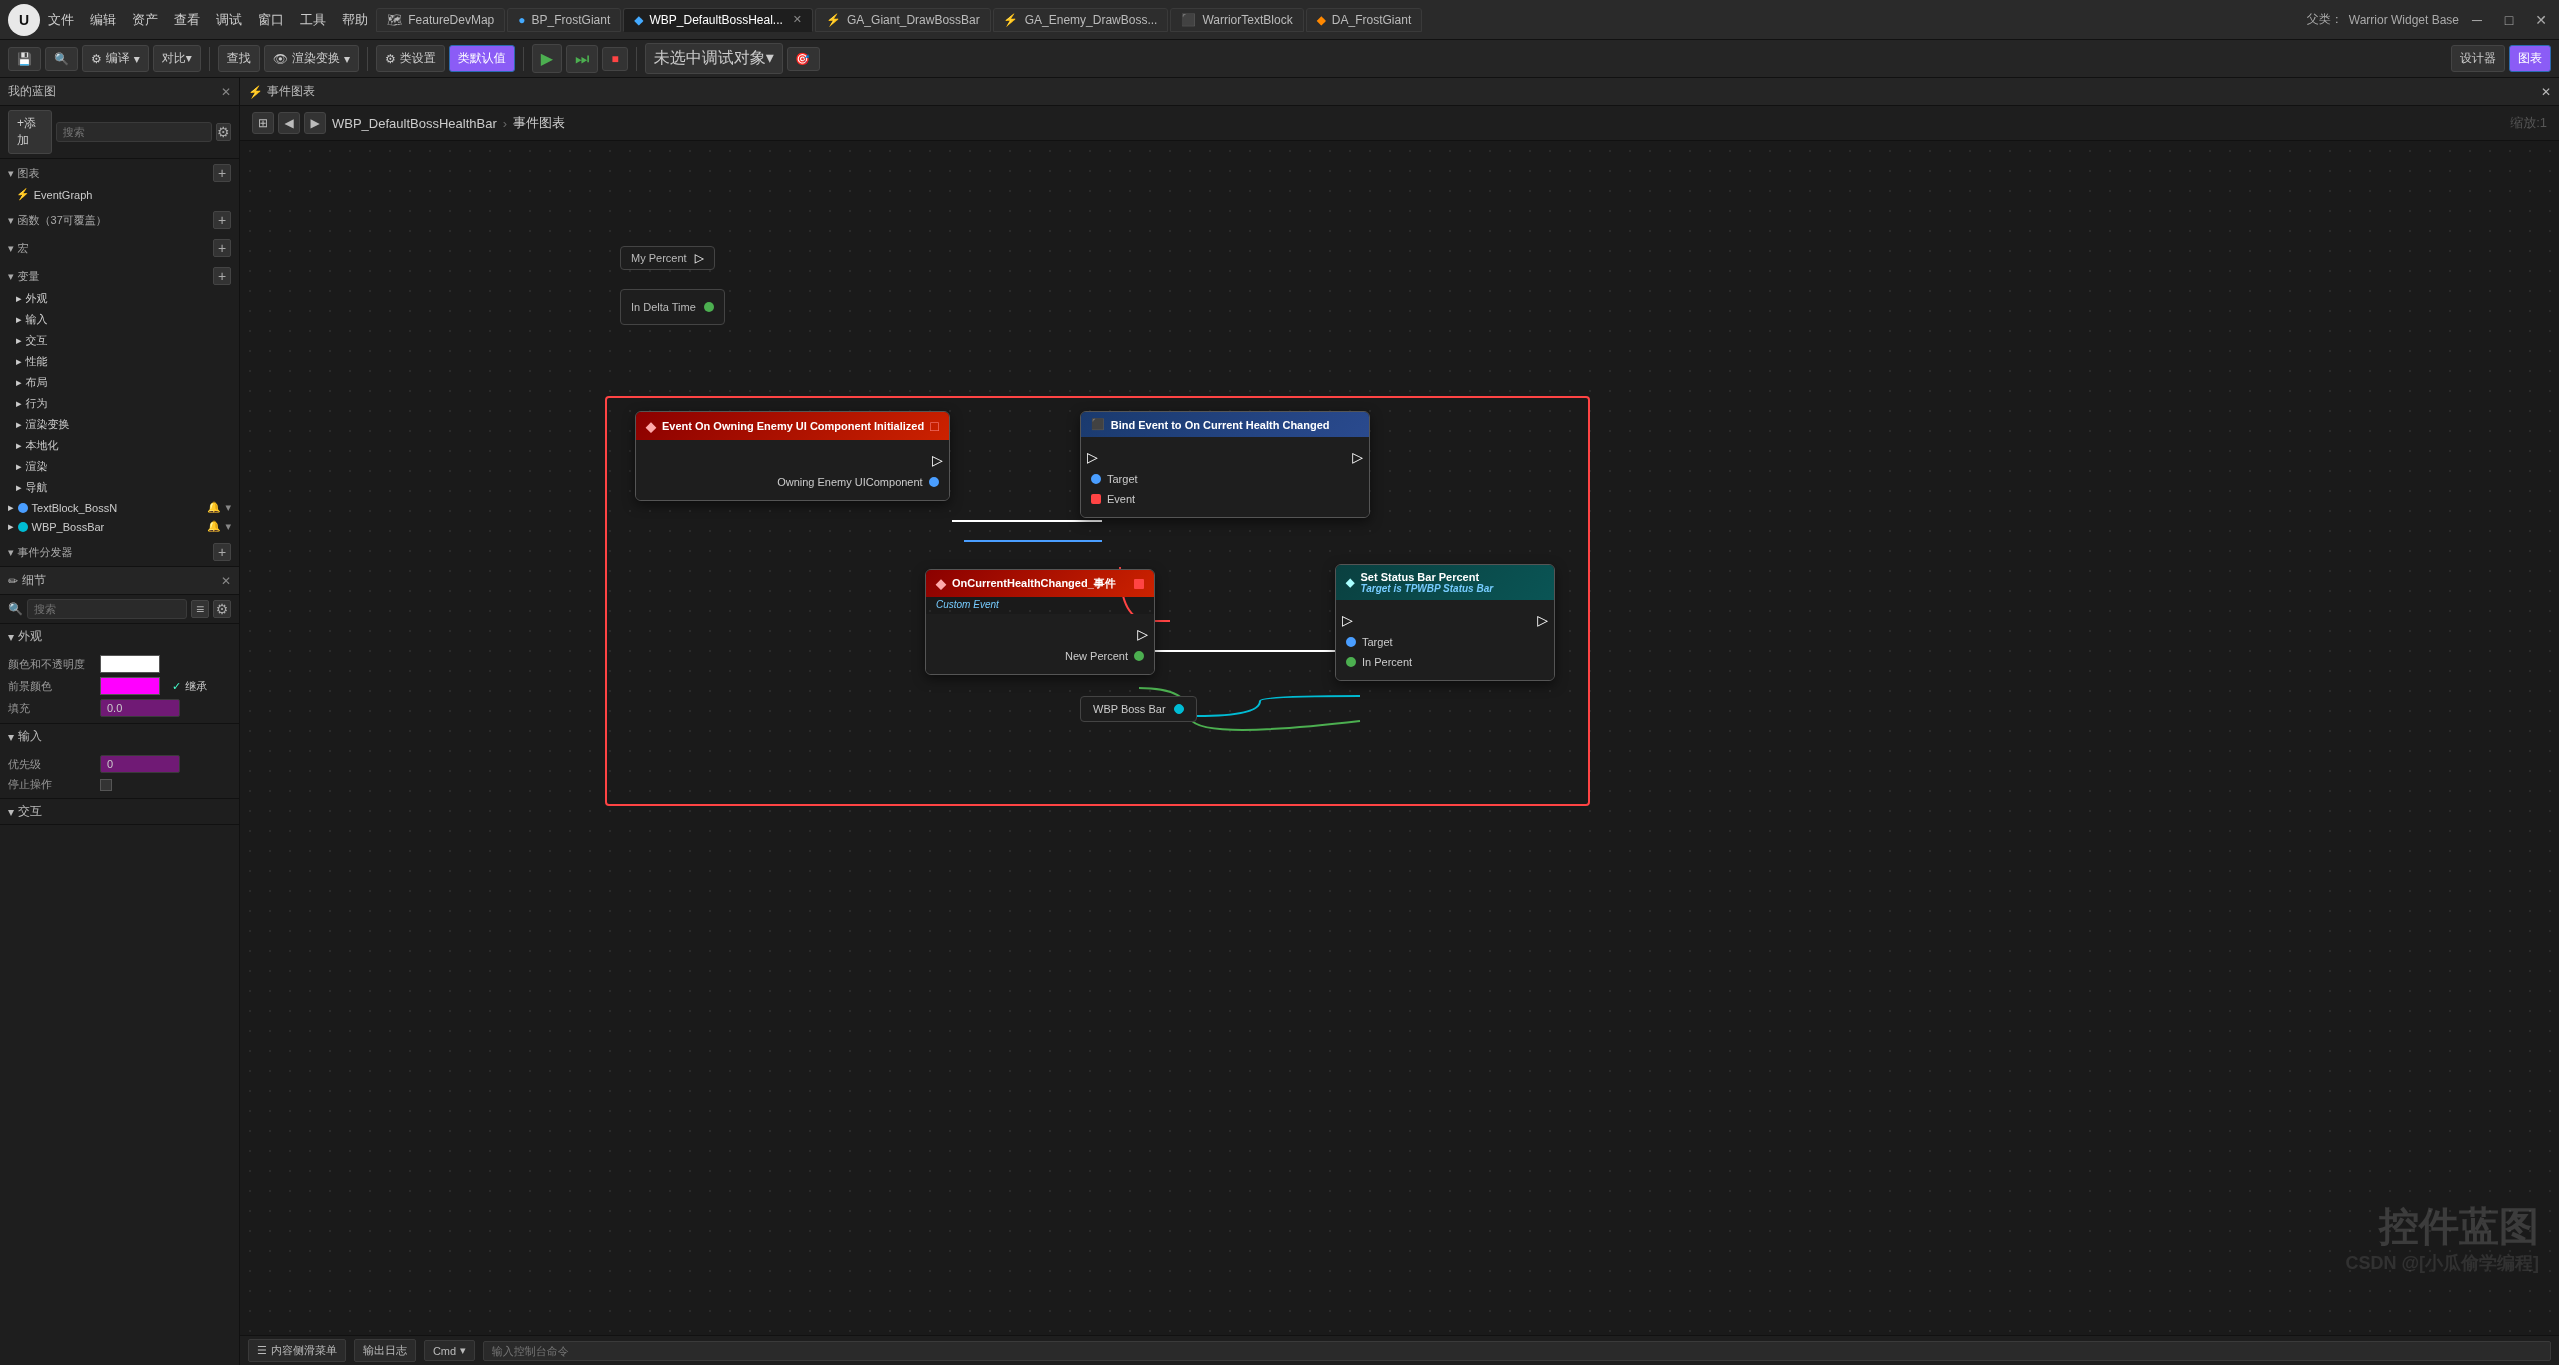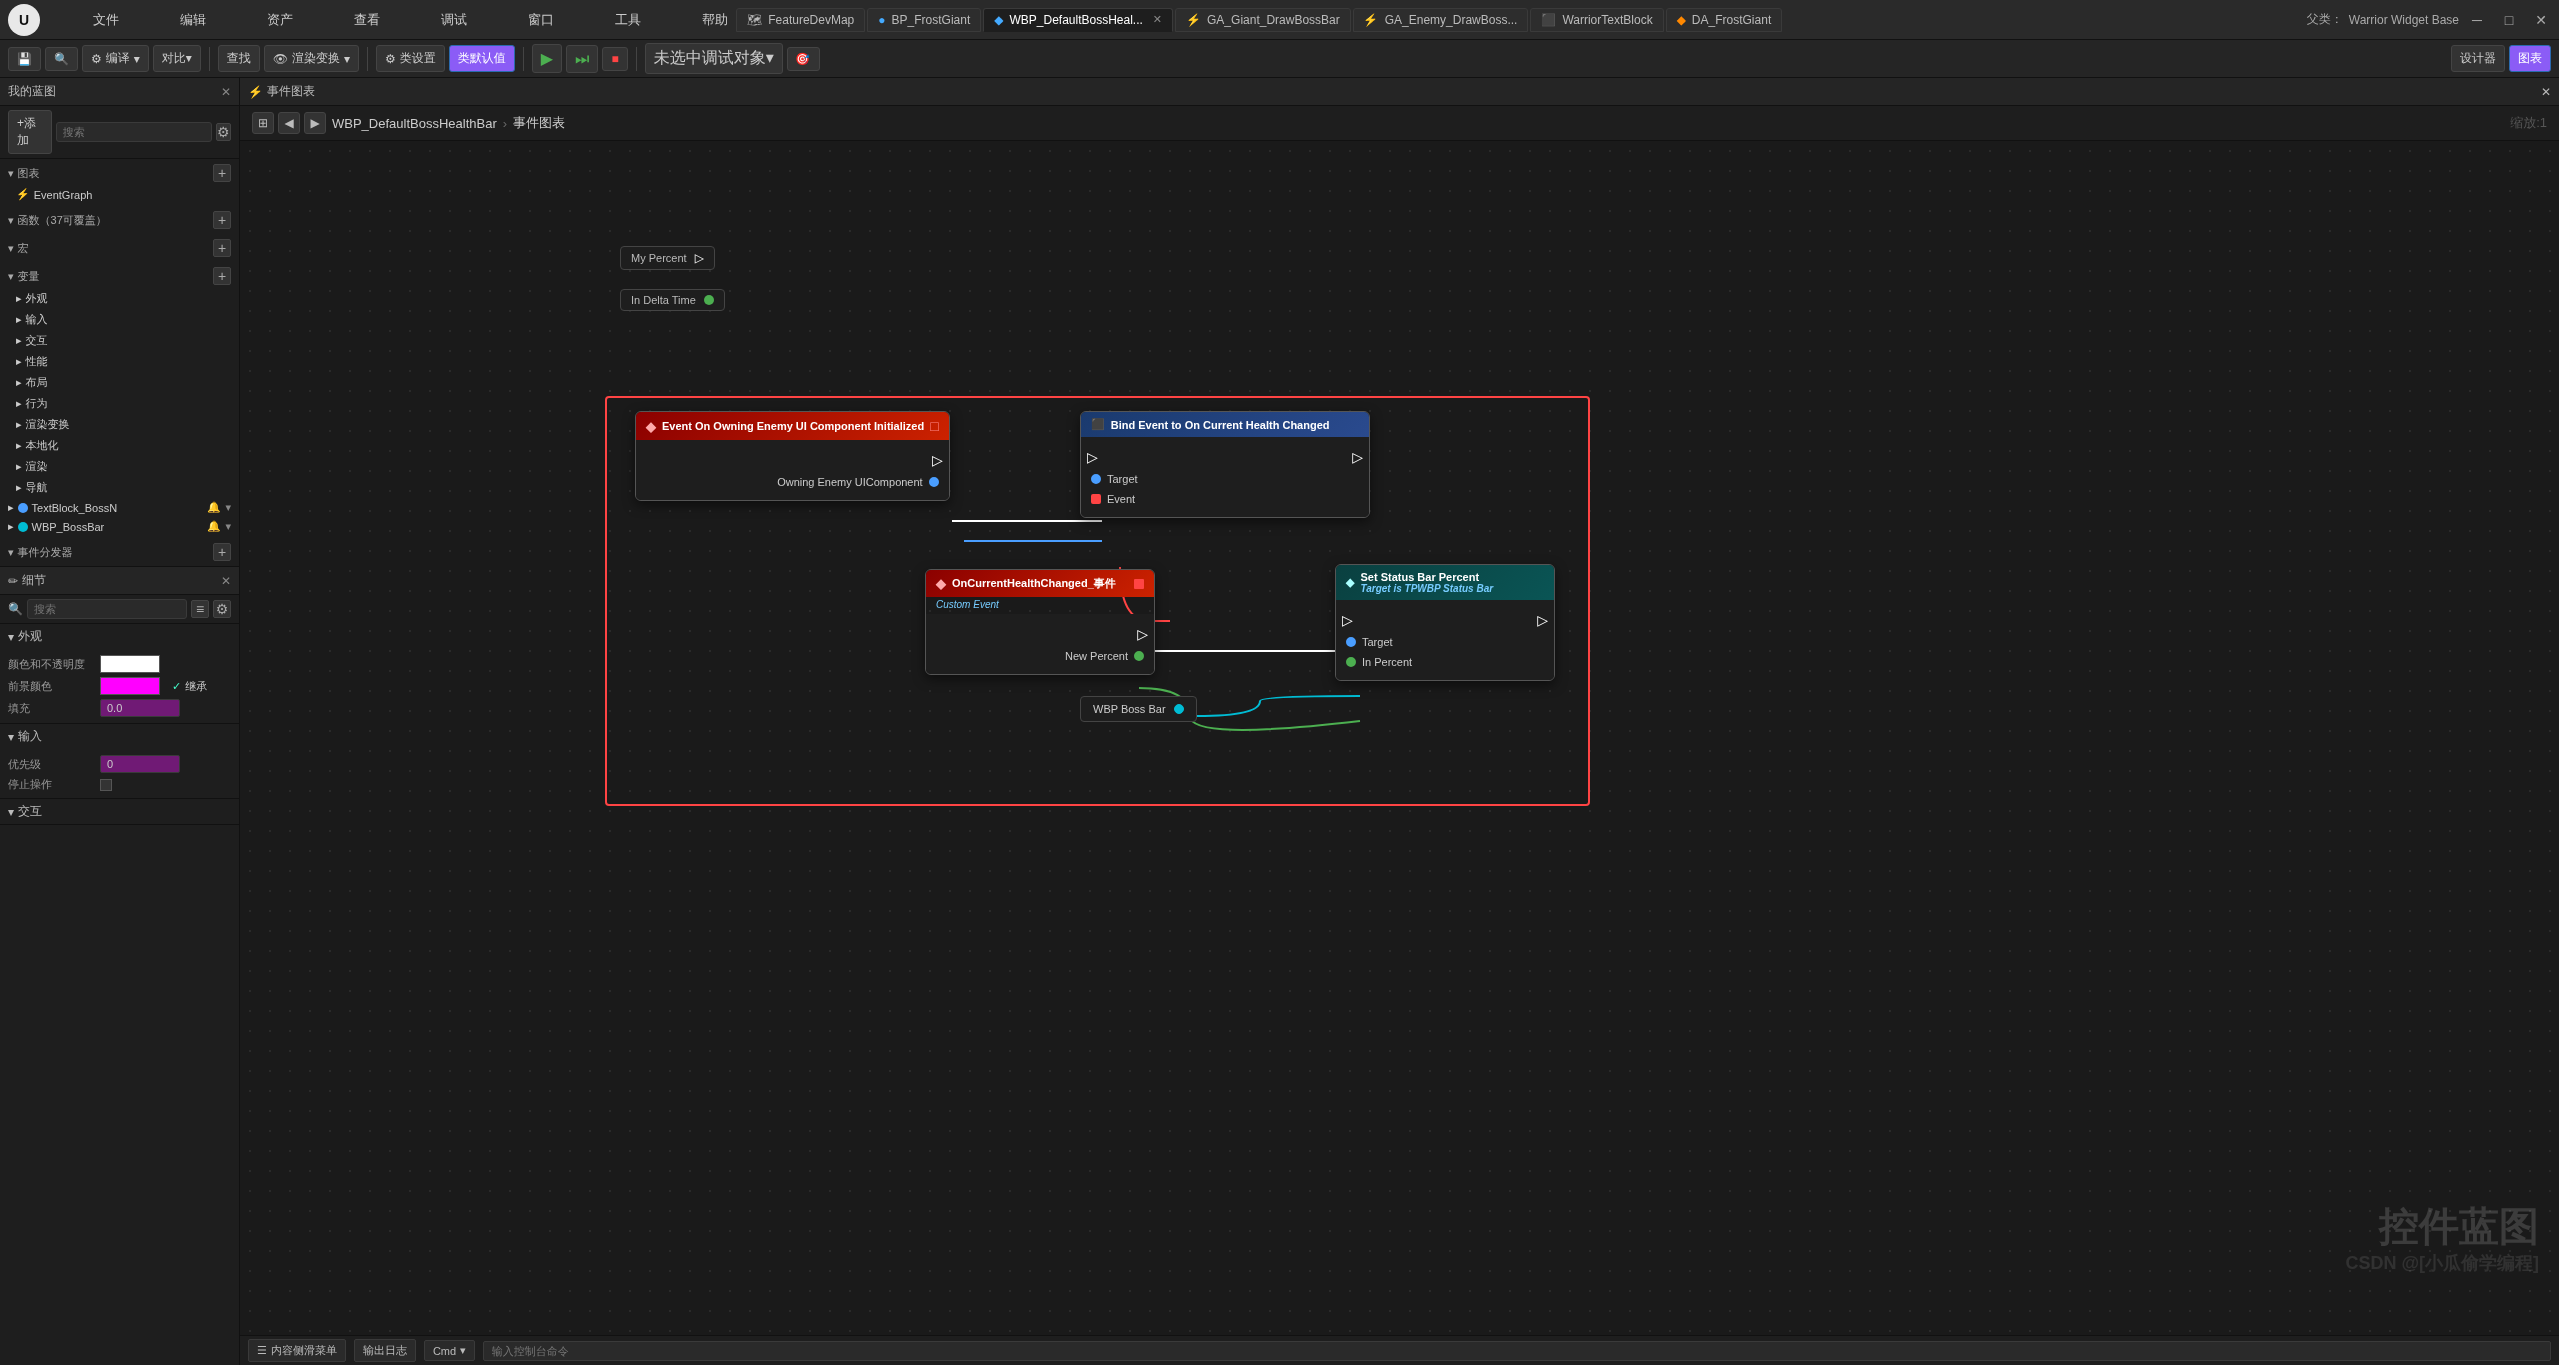--- a/index.html
+++ b/index.html
@@ -9,21 +9,21 @@
     #titlebar {
       display: flex; align-items: center; background: #2a2a2a; height: 40px;
       border-bottom: 1px solid #111; padding: 0 8px; gap: 8px;
     }
     #titlebar .ue-logo {
       width: 32px; height: 32px; background: #e8e8e8; border-radius: 50%;
       display: flex; align-items: center; justify-content: center;
       font-weight: bold; color: #111; font-size: 14px; flex-shrink: 0;
     }
     #titlebar .menu-items { display: flex; gap: 16px; color: #ccc; font-size: 13px; flex-shrink: 0; }
-    #titlebar .menu-items span { cursor: pointer; margin-left: 45px; }
+    #titlebar .menu-items span { cursor: pointer; }
     #titlebar .tabs { display: flex; align-items: center; gap: 2px; flex: 1; overflow: hidden; }
     #titlebar .window-controls { display: flex; gap: 12px; margin-left: auto; }
     #titlebar .win-btn { width: 20px; height: 20px; display: flex; align-items: center; justify-content: center; cursor: pointer; color: #aaa; font-size: 14px; }
 
     .tab-item {
       display: flex; align-items: center; gap: 6px; padding: 4px 10px;
       background: #2d2d2d; border: 1px solid #3a3a3a; border-radius: 3px 3px 0 0;
       cursor: pointer; font-size: 12px; color: #bbb; white-space: nowrap;
     }
     .tab-item.active { background: #1e1e1e; color: #fff; border-bottom-color: #1e1e1e; }
@@ -474,21 +474,21 @@
 
         <path d="M 899 547 Q 950 547 950 575 Q 950 600 1120 580" stroke="#4caf50" stroke-width="2" fill="none"></path>
 
         <path d="M 957 575 Q 1020 575 1020 560 Q 1020 555 1120 555" stroke="#00bcd4" stroke-width="2" fill="none"></path>
       </svg>
 
       <div style="position:absolute; left:380px; top:105px; background:#1e1e1e; border:1px solid #444; border-radius:4px; padding:4px 10px; font-size:11px; color:#bbb; display:flex; align-items:center; gap:8px;">
         <span>My Percent</span>
         <span style="color:#fff; font-size:12px;">▷</span>
       </div>
-      <div style="position:absolute; left:380px; top:148px; background:#1e1e1e; border:1px solid #444; border-radius:4px; padding:4px 10px; font-size:11px; color:#bbb; display:flex; align-items:center; gap:8px;">
+      <div style="position:absolute; left:380px; top:148px; background:#1e1e1e; border:1px solid #444; border-radius:4px; padding:11px 10px; font-size:11px; color:#bbb; display:flex; align-items:center; gap:8px;">
         <span>In Delta Time</span>
         <span style="width:10px;height:10px;background:#4caf50;border-radius:50%;display:inline-block;"></span>
       </div>
 
       <div id="selection-box" style="left:365px; top:255px; width:985px; height:410px;"></div>
 
       <div class="bp-node" style="left:395px; top:270px; min-width:310px;">
         <div class="bp-node-header node-red-header">
           <span style="color:#ffaaaa; font-size:13px;">◆</span>
           <span style="font-size:11px; color:#fff; font-weight:bold;">Event On Owning Enemy UI Component Initialized</span>

